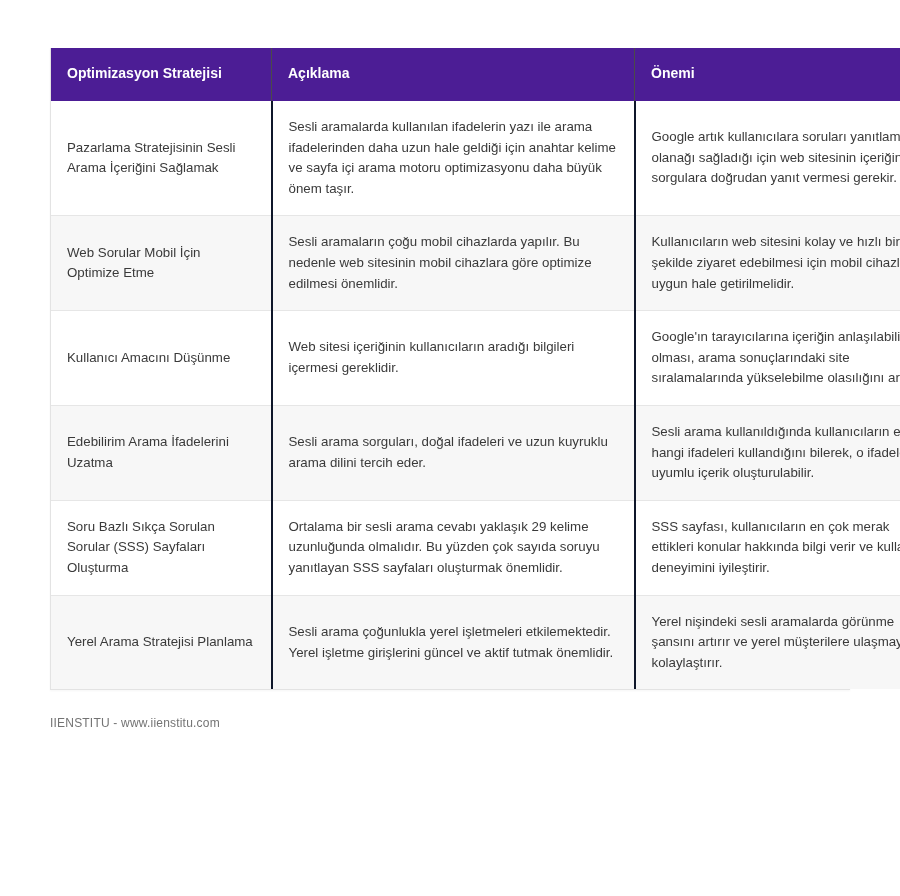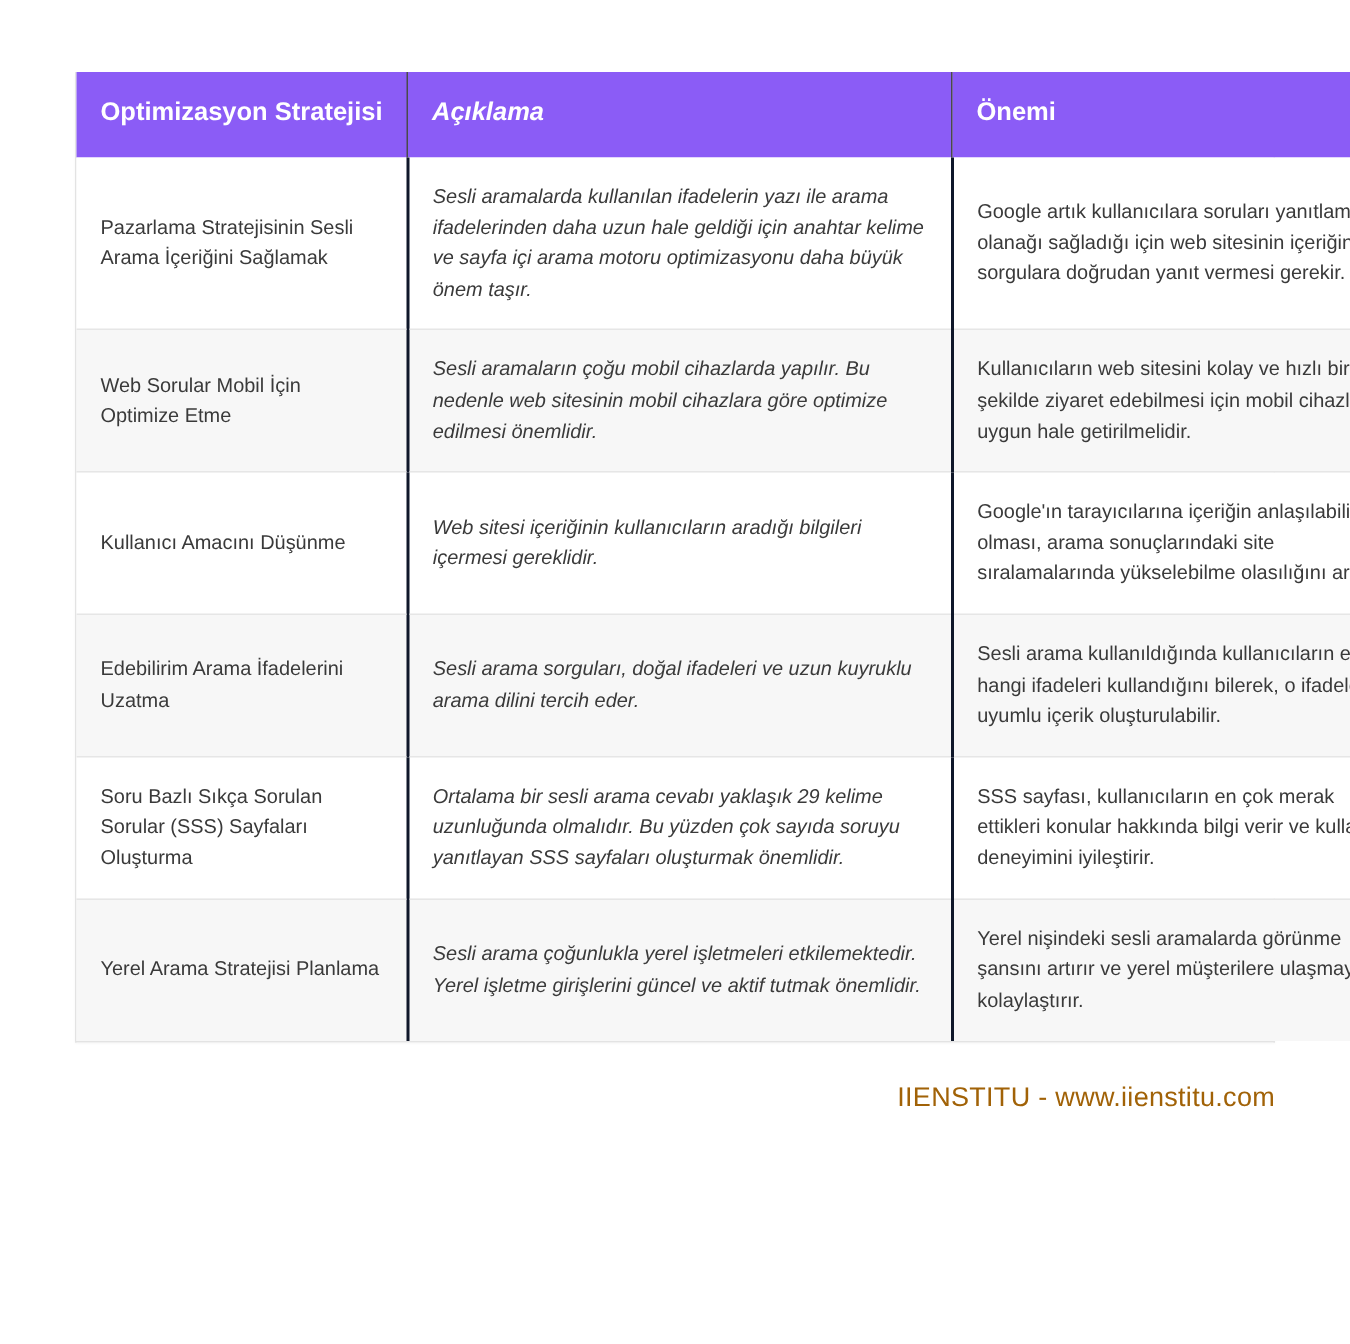--- a/index.html
+++ b/index.html
@@ -41,24 +41,24 @@
     font-weight: bold;
     letter-spacing: -0.2px;
     line-height: 1.2;
   }
   table {
     border-collapse: collapse;
     width: 800px;
     table-layout: fixed;
   }
   thead th {
-    background: #8b5cf6;
+    background: #4c1d95;
     color: #ffffff;
     text-align: left;
-    font-size: 17px;
+    font-size: 14px;
     font-weight: bold;
     padding: 16px 16px 18px 16px;
     vertical-align: top;
     line-height: 1.35;
     border-right: 1px solid #4a4a4a;
   }
   thead th:last-child { border-right: none; }
   tbody td {
     font-size: 13.3px;
     line-height: 1.55;
@@ -66,27 +66,27 @@
     padding: 16px 16px;
     vertical-align: middle;
     border-right: 2px solid #0f172a;
     border-bottom: 1px solid #e6e6e6;
   }
   tbody td:last-child { border-right: none; }
   tbody tr:last-child td { border-bottom: none; }
   tbody tr:nth-child(odd) { background: #ffffff; }
   tbody tr:nth-child(even) { background: #f7f7f7; }
   .col-1 { width: 188px; }
-  .col-2 { width: 330px; font-style: italic; }
+  .col-2 { width: 330px; }
   .col-3 { width: 282px; }
   .footer {
     width: 800px;
-    text-align: right;
-    color: #a16207;
-    font-size: 18px;
+    text-align: left;
+    color: #737373;
+    font-size: 12px;
     padding-top: 26px;
     letter-spacing: 0.2px;
   }
 </style>
 </head>
 <body>
 
 <div class="page">
   <div class="table-wrap">
     <table>

